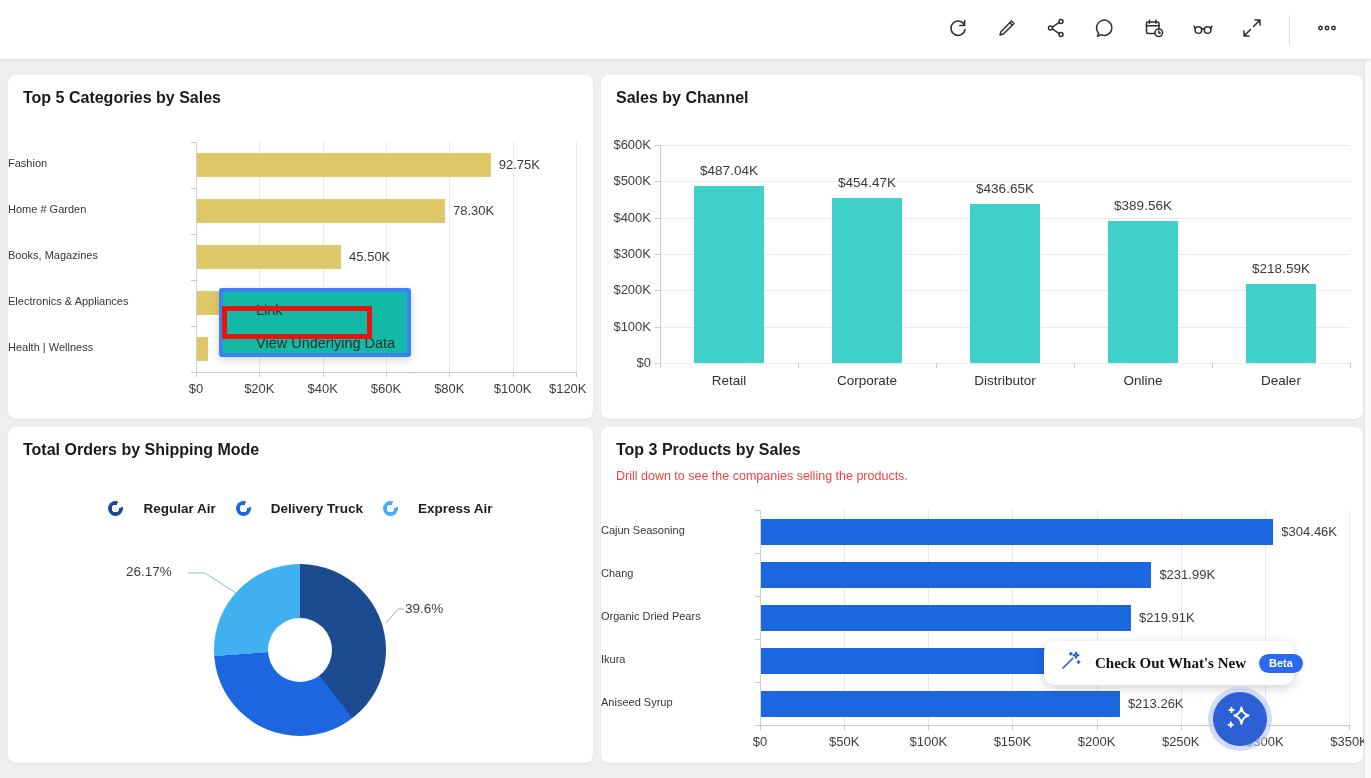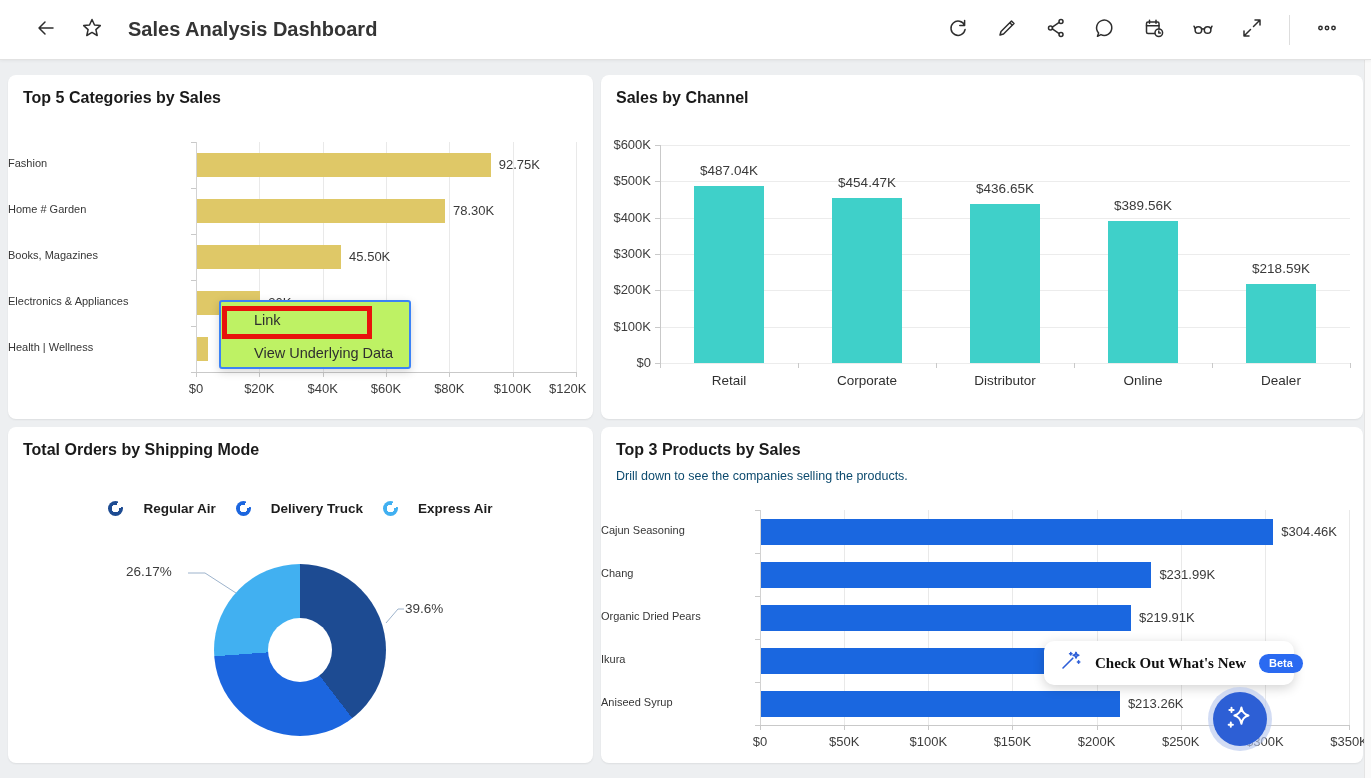--- a/index.html
+++ b/index.html
@@ -30,21 +30,21 @@
   .card {
     position:absolute; background:#fff; border-radius:8px;
     box-shadow:0 1px 2px rgba(0,0,0,.07);
     padding-left:12px;
   }
   #card-categories { left:8px;  top:75px;  width:585px; height:344px; }
   #card-channel    { left:601px; top:75px;  width:762px; height:344px; }
   #card-shipping   { left:8px;  top:427px; width:585px; height:336px; }
   #card-products   { left:601px; top:427px; width:762px; height:336px; }
   .card-title { position:absolute; left:15px; top:14px; font-size:16px; font-weight:700; color:#1a1a1a; white-space:nowrap; }
-  .card-subtitle { position:absolute; left:15px; top:42px; font-size:12.5px; color:#0c4a6e; white-space:nowrap; }
+  .card-subtitle { position:absolute; left:15px; top:42px; font-size:12.5px; color:#ef4444; white-space:nowrap; }
   
   .vgrid { position:absolute; width:1px; background:#e9e9e9; }
   .axisline { background:#d2d2d2; }
   .hgrid { position:absolute; height:1px; background:#ececec; }
   .tickmark { position:absolute; background:#c9c9c9; }
   .xtick { position:absolute; transform:translateX(-50%); font-size:13px; color:#3d3d3d; white-space:nowrap; }
   .catlab { position:absolute; text-align:left; font-size:11px; color:#363636; white-space:nowrap; }
   .hbar { position:absolute; }
   .vallab { position:absolute; font-size:13px; color:#3a3a3a; white-space:nowrap; }
   .ylab { position:absolute; text-align:right; font-size:13px; color:#3d3d3d; white-space:nowrap; }
@@ -54,22 +54,22 @@
   
   .legend-row { position:absolute; left:0; top:74px; width:100%; display:flex; justify-content:center; gap:20px; }
   .legend-item { display:flex; align-items:center; gap:20px; cursor:pointer; }
   .legend-dot { width:15px; height:15px; border-radius:50%; }
   .legend-lab { font-size:13.5px; font-weight:700; color:#1d1d1d; white-space:nowrap; }
   #donut-ring { position:absolute; left:206px; top:137px; width:172px; height:172px; border-radius:50%; }
   #donut-hole { position:absolute; left:260px; top:191px; width:64px; height:64px; border-radius:50%; background:#fff; }
   .pct-label { position:absolute; font-size:13.5px; color:#3c3c3c; white-space:nowrap; }
   
   #context-menu {
-    position:absolute; left:219px; top:300px; width:192px; height:69px;
-    background:#bef264; border:2px solid #3b82f6; border-radius:3px;
+    position:absolute; left:219px; top:288px; width:192px; height:69px;
+    background:#14b8a6; border:4px solid #3b82f6; border-radius:3px;
     box-shadow:0 3px 10px rgba(0,0,0,.16); z-index:30;
   }
   .menu-item { position:absolute; left:0; width:100%; height:34px; line-height:34px;
     padding-left:33px; font-size:14.5px; color:#2f2f2f; cursor:pointer; }
   #highlight-rect {
     position:absolute; left:222px; top:306px; width:150px; height:33px;
     border:5px solid #e8130c; z-index:32; pointer-events:none;
   }
   #whats-new-popup {
     position:absolute; left:1044px; top:641px; width:250px; height:44px;
@@ -88,37 +88,20 @@
     display:flex; align-items:center; justify-content:center;
   }
   #scroll-track { position:absolute; right:0; top:60px; width:7px; height:718px;
     background:#fafafa; border-left:1px solid #e4e4e4; z-index:5; }
   .svg-overlay { position:absolute; left:0; top:0; pointer-events:none; }
 </style>
 </head>
 <body>
 
 <header class="topbar">
-  <div class="tb-left">
-    <button class="icon-btn">
-      <span>
-        <svg width="22" height="22" viewBox="0 0 22 22">
-            <path d="M18 11 H4 M10 5 L4 11 L10 17"></path>
-          </svg>
-      </span>
-    </button>
-    <button class="icon-btn">
-      <span>
-        <svg width="22" height="22" viewBox="0 0 22 22">
-            <polygon points="11,2.5 13.5,8 19.3,8.6 14.9,12.6 16.2,18.5 11,15.4 5.8,18.5 7.1,12.6 2.7,8.6 8.5,8"></polygon>
-          </svg>
-      </span>
-    </button>
-    <span class="tb-title">Sales Analysis Dashboard</span>
-  </div>
   <div class="tb-right">
     <button class="icon-btn">
       <span>
         <svg width="22" height="22" viewBox="0 0 22 22">
             <path d="M17.6 8.4 A7.1 7.1 0 1 0 18.1 12.4 M17.6 3.6 v4.8 h-4.8"></path>
           </svg>
       </span>
     </button>
     <button class="icon-btn">
       <span>

